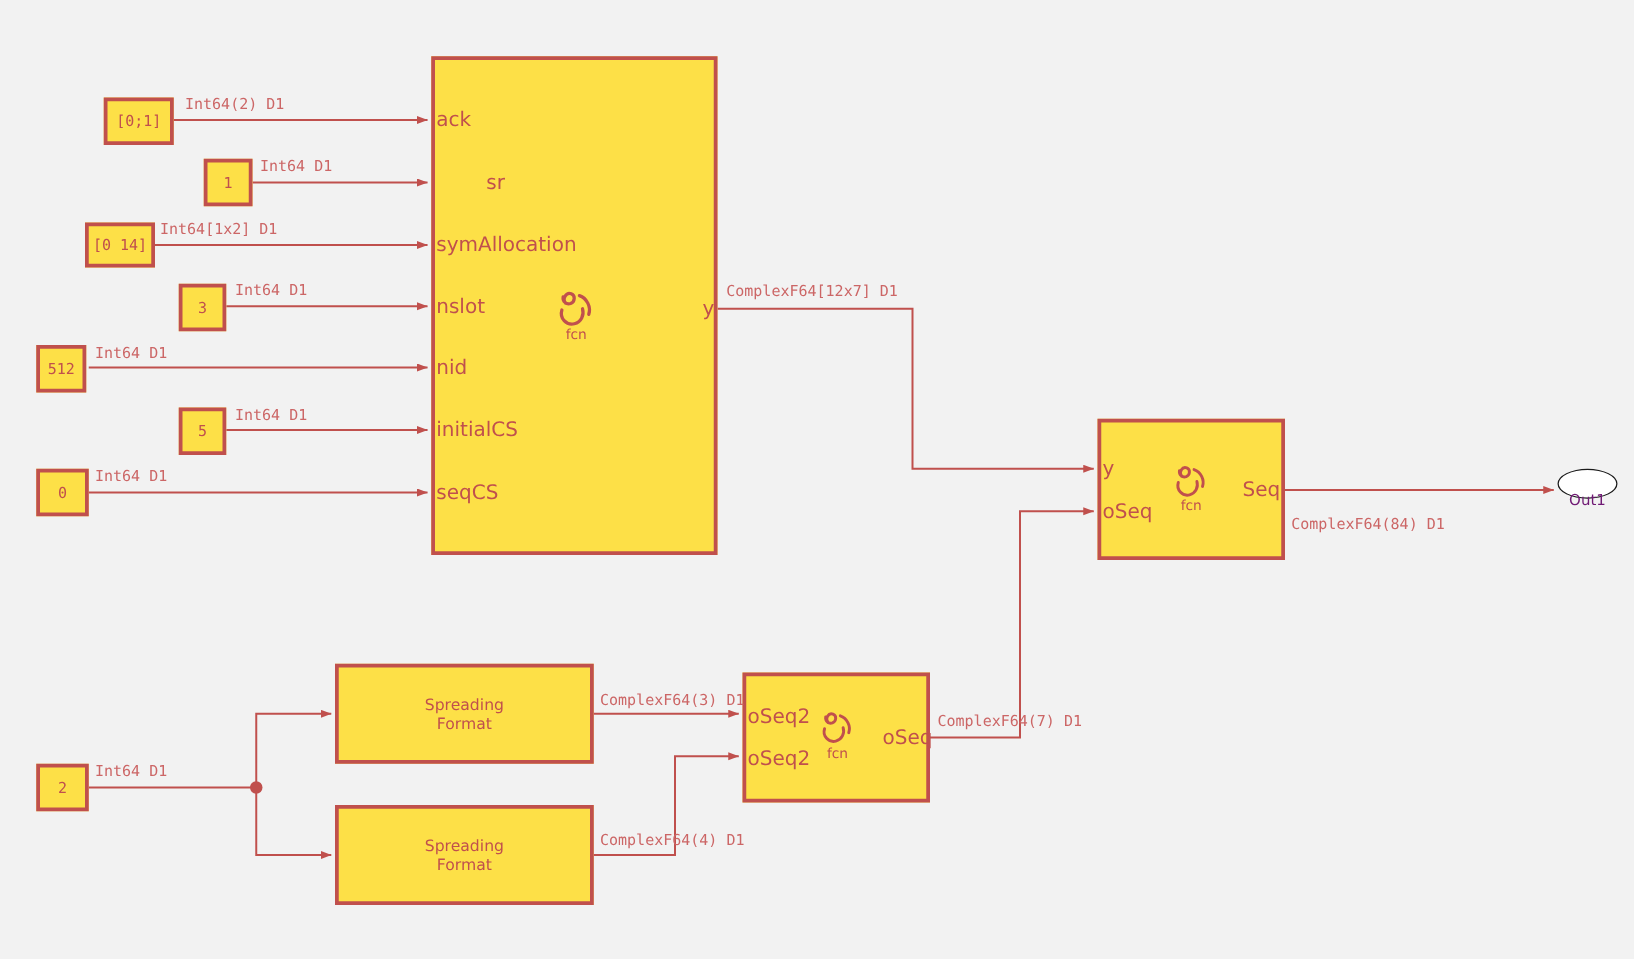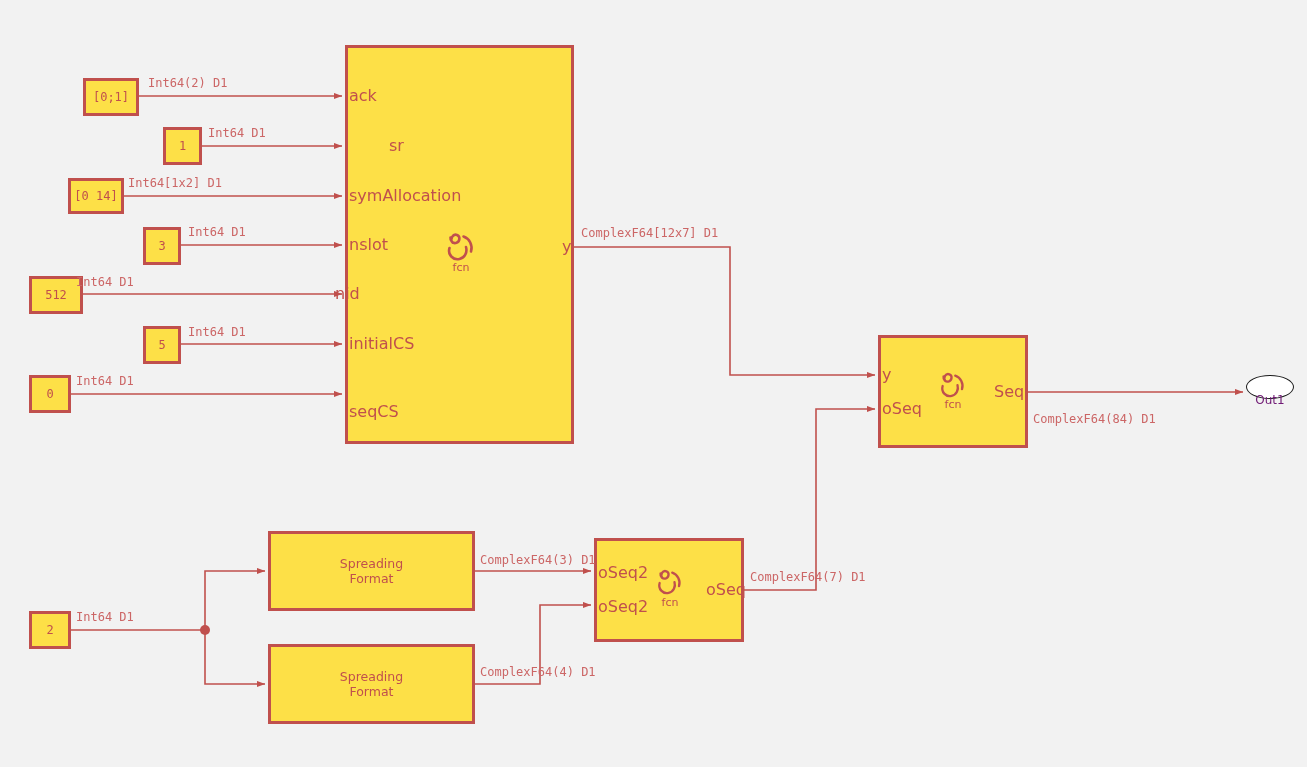--- a/index.html
+++ b/index.html
@@ -136,41 +136,41 @@
 </div>
 <div class="node const-block" style="left:163px;top:127px;width:39px;height:38px;">
   <span class="const-val">1</span>
 </div>
 <div class="node const-block" style="left:68px;top:178px;width:56px;height:36px;">
   <span class="const-val">[0 14]</span>
 </div>
 <div class="node const-block" style="left:143px;top:227px;width:38px;height:38px;">
   <span class="const-val">3</span>
 </div>
-<div class="node const-block" style="left:29px;top:276px;width:54px;height:38px;">
+<div class="node const-block" style="left:29px;top:276px;width:40px;height:38px;">
   <span class="const-val">512</span>
 </div>
 <div class="node const-block" style="left:143px;top:326px;width:38px;height:38px;">
   <span class="const-val">5</span>
 </div>
 <div class="node const-block" style="left:29px;top:375px;width:42px;height:38px;">
   <span class="const-val">0</span>
 </div>
 <div class="node const-block" style="left:29px;top:611px;width:42px;height:38px;">
   <span class="const-val">2</span>
 </div>
 
 <div class="node" style="left:345px;top:45px;width:229px;height:399px;"></div>
 <span class="port-label" style="left:349px;top:88px;">ack</span>
 <span class="port-label" style="left:349px;top:138px;padding-left:40px;">sr</span>
 <span class="port-label" style="left:349px;top:188px;">symAllocation</span>
 <span class="port-label" style="left:349px;top:237px;">nslot</span>
-<span class="port-label" style="left:335px;top:286px;">nid</span>
+<span class="port-label" style="left:349px;top:286px;">nid</span>
 <span class="port-label" style="left:349px;top:336px;">initialCS</span>
-<span class="port-label" style="left:349px;top:404px;">seqCS</span>
+<span class="port-label" style="left:349px;top:386px;">seqCS</span>
 <span class="port-label" style="left:562px;top:239px;">y</span>
 
 <svg class="fcn-icon" style="left:441px;top:228px;" width="40" height="40" viewBox="0 0 40 40">
   <g fill="none" stroke="#c0504d" stroke-width="2.6" stroke-linecap="round">
     <path d="M11.5,14.5 C8.5,11 12,5.5 16,7 C19.5,8.3 19,13.5 15.5,14.8 C12,16 9,13 9.5,9.5"></path>
     <path d="M8.5,20 C6.5,26.5 12,32.5 18.5,31 C24,29.7 26.5,24 25,19"></path>
     <path d="M22.5,8.5 C28.5,10.5 32,17.5 30,23.5"></path>
   </g>
 </svg>
 <span class="fcn-text" style="left:441px;top:261px;width:40px;">fcn</span>

